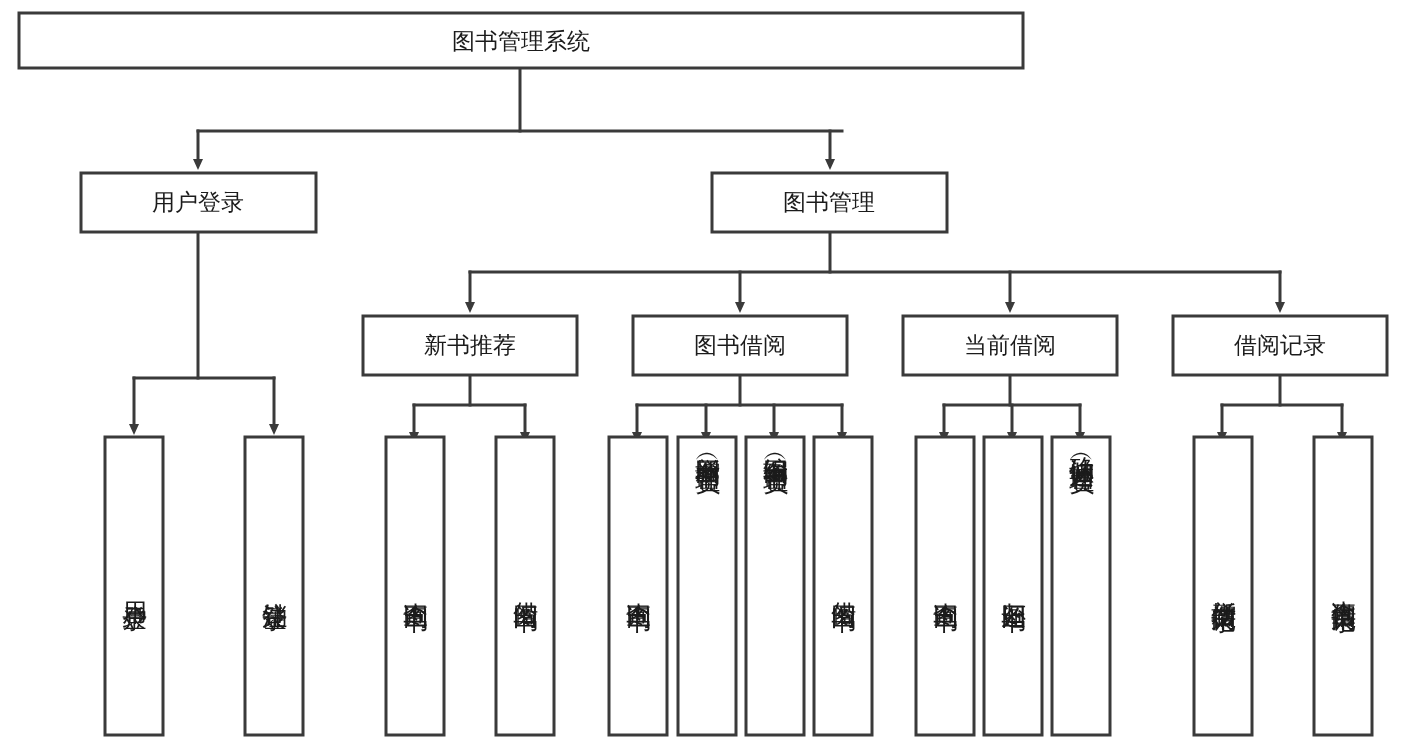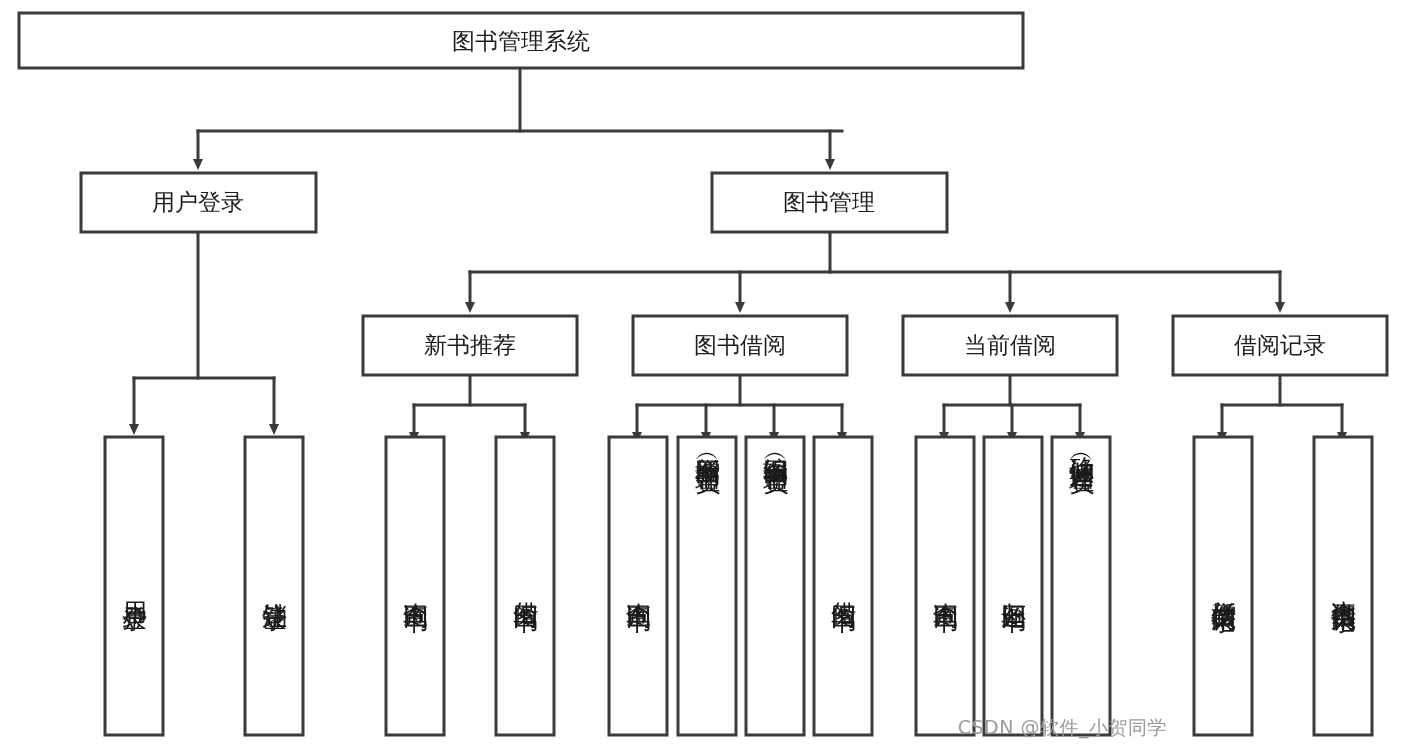--- a/index.html
+++ b/index.html
@@ -229,14 +229,13 @@
     <span class="leaf-label-v">确认归还（管理员）</span>
   </div>
 
   <div class="leaf-label-wrap" style="left:1194px; top:437px; width:58px; height:298px;">
     <span class="leaf-label-v">新增借阅记录</span>
   </div>
   <div class="leaf-label-wrap" style="left:1314px; top:437px; width:58px; height:298px;">
     <span class="leaf-label-v">查询借阅记录</span>
   </div>
 
-  <div class="watermark">CSDN @软件_小贺同学</div>
 </div>
 
 </body></html>

